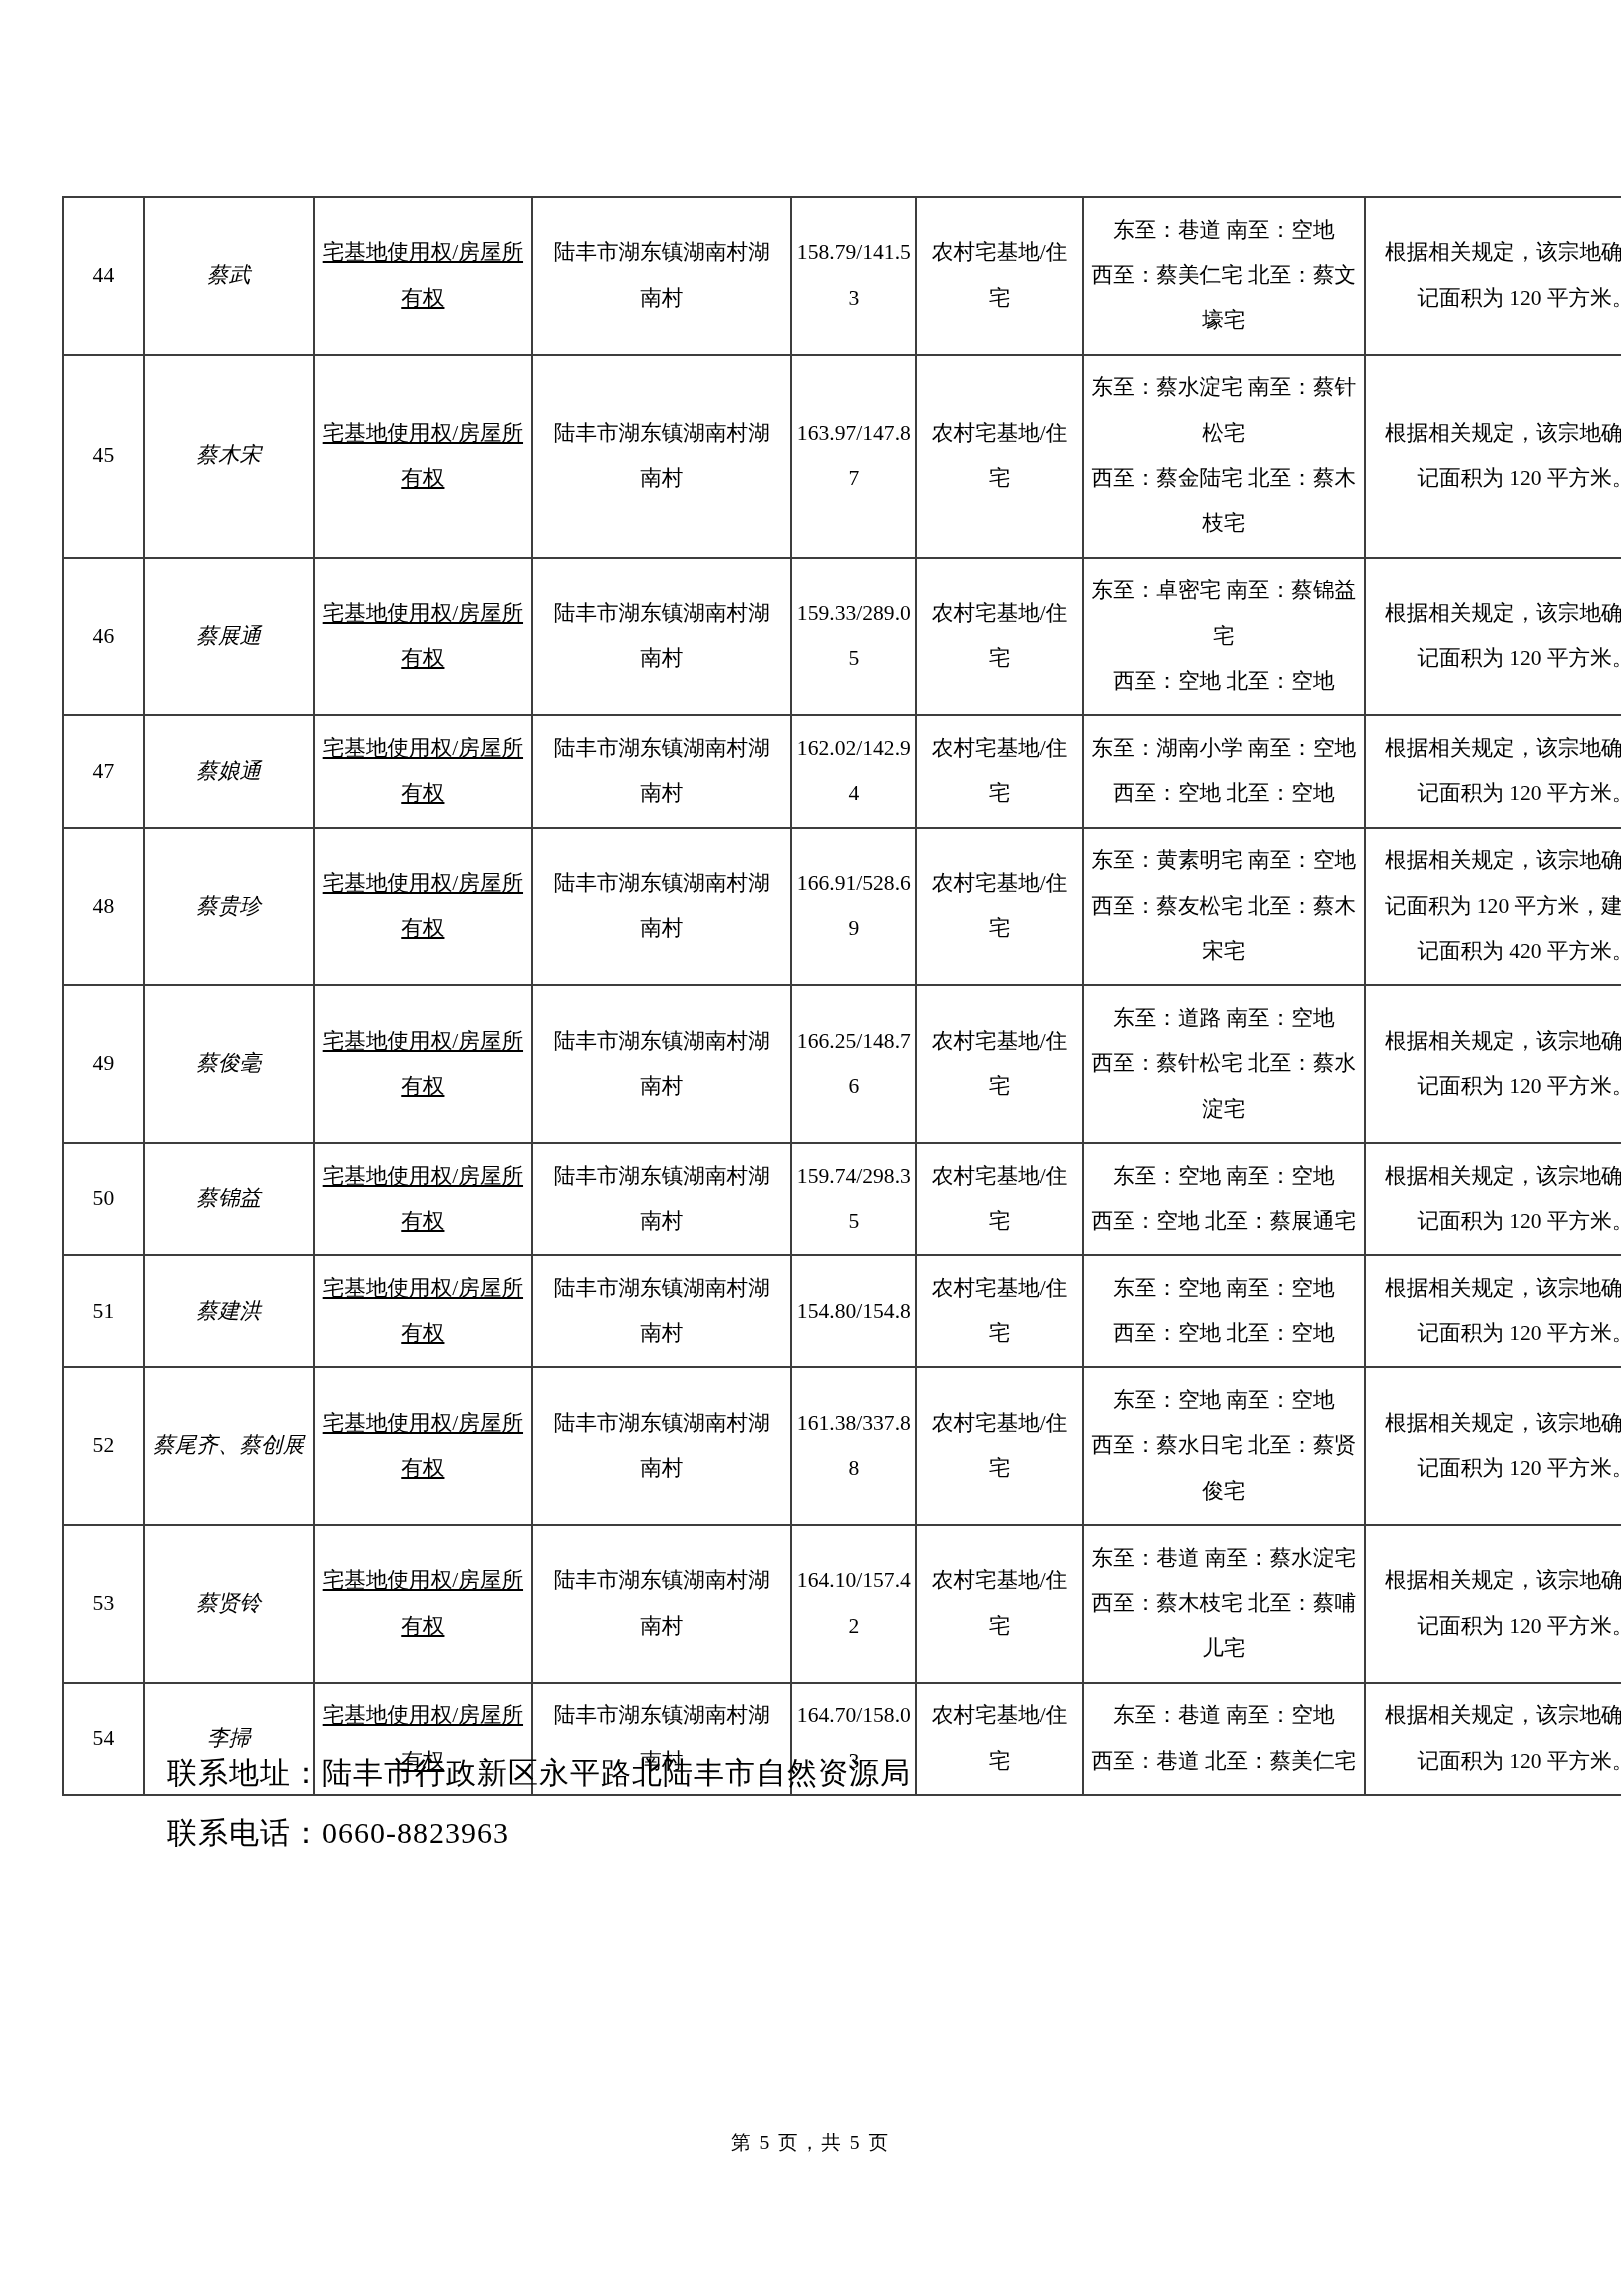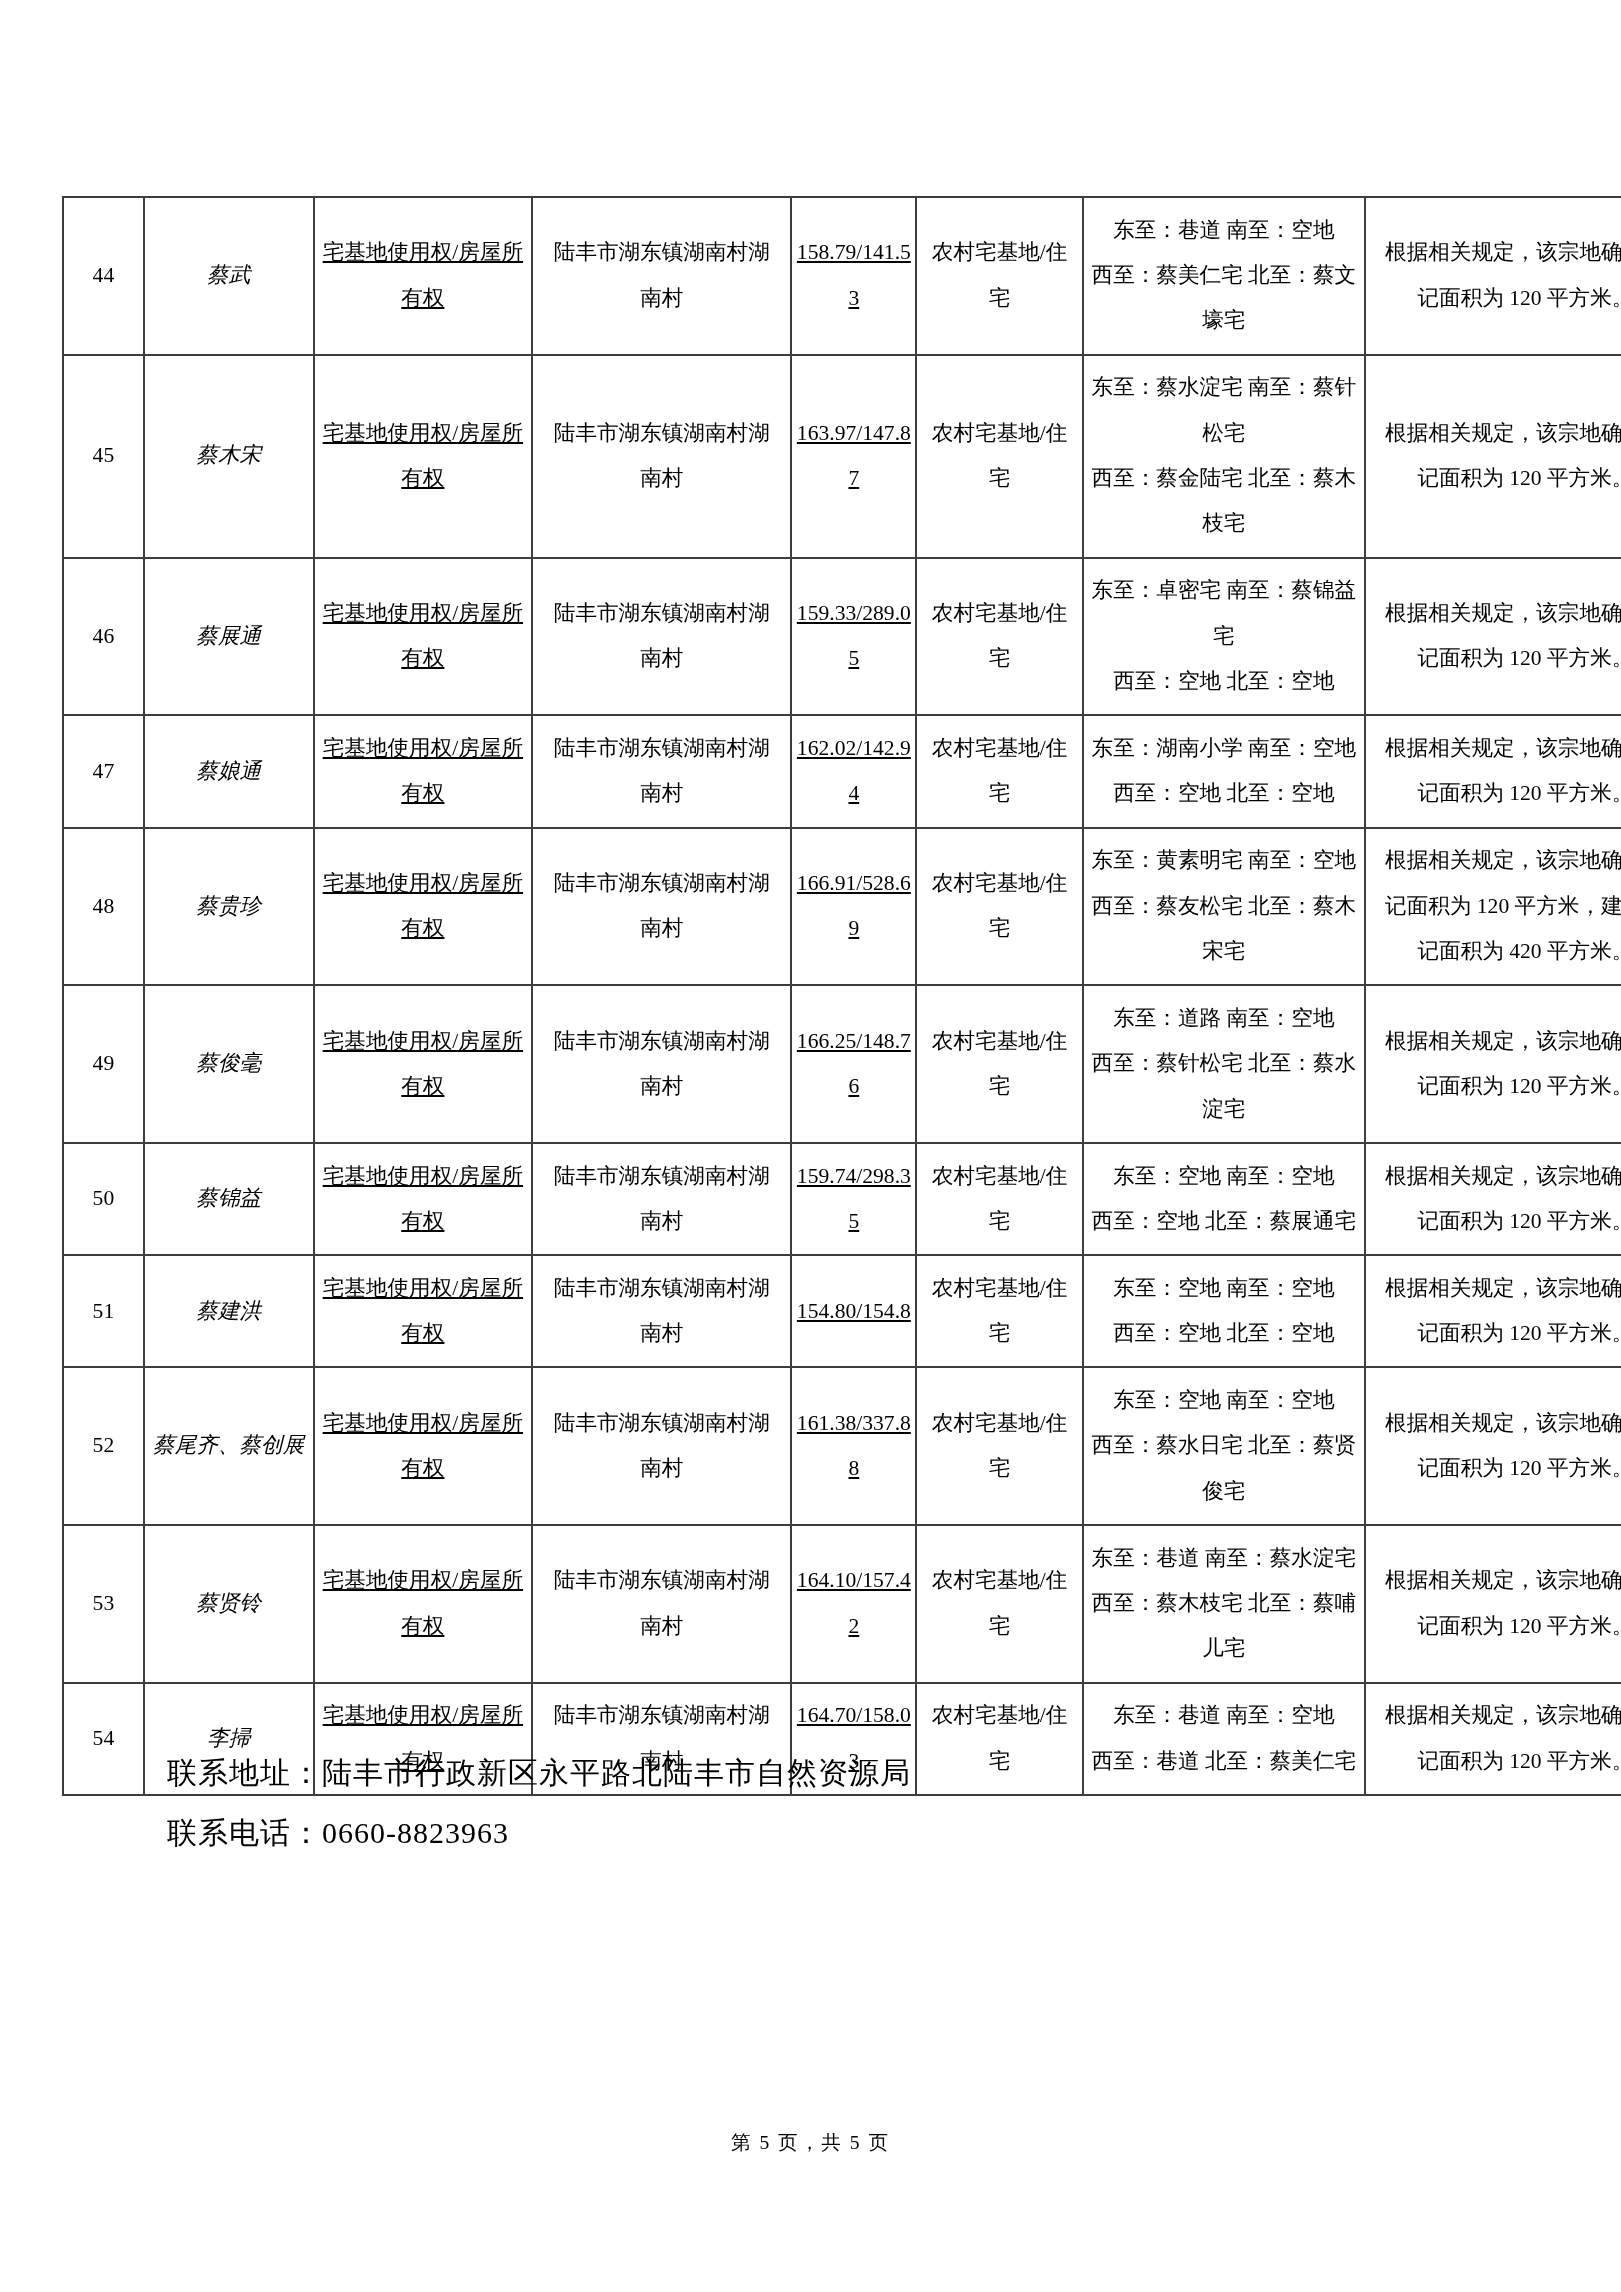--- a/index.html
+++ b/index.html
@@ -33,21 +33,21 @@
     vertical-align: middle;
     font-size: 21.6px;
     line-height: 2.1;
     padding: 9.8px 3.9px;
     overflow: hidden;
   }
   .col-no    { width: 71px;  }
   .col-name  { width: 160px; font-style: italic; }
   .col-right { width: 201px; padding-left: 7.8px !important; padding-right: 7.8px !important; text-decoration: underline; }
   .col-loc   { width: 222px; padding-left: 17.6px !important; padding-right: 17.6px !important; }
-  .col-area  { width: 119px; padding-left: 2px !important; padding-right: 2px !important; text-decoration: underline; }
+  .col-area  { width: 119px; padding-left: 2px !important; padding-right: 2px !important; }
   .col-use   { width: 149px; padding-left: 7.8px !important; padding-right: 7.8px !important; }
   .col-bound { width: 274px; padding-left: 2.9px !important; padding-right: 2.9px !important; border-radius: 30px; }
   .col-remark{ width: 292px; padding-left: 13.7px !important; padding-right: 13.7px !important; }
   .col-area span { word-break: break-all; }
   .footer-contact {
     position: absolute;
     left: 167px;
     top: 1743px;
     font-size: 30px;
     line-height: 2.0;

